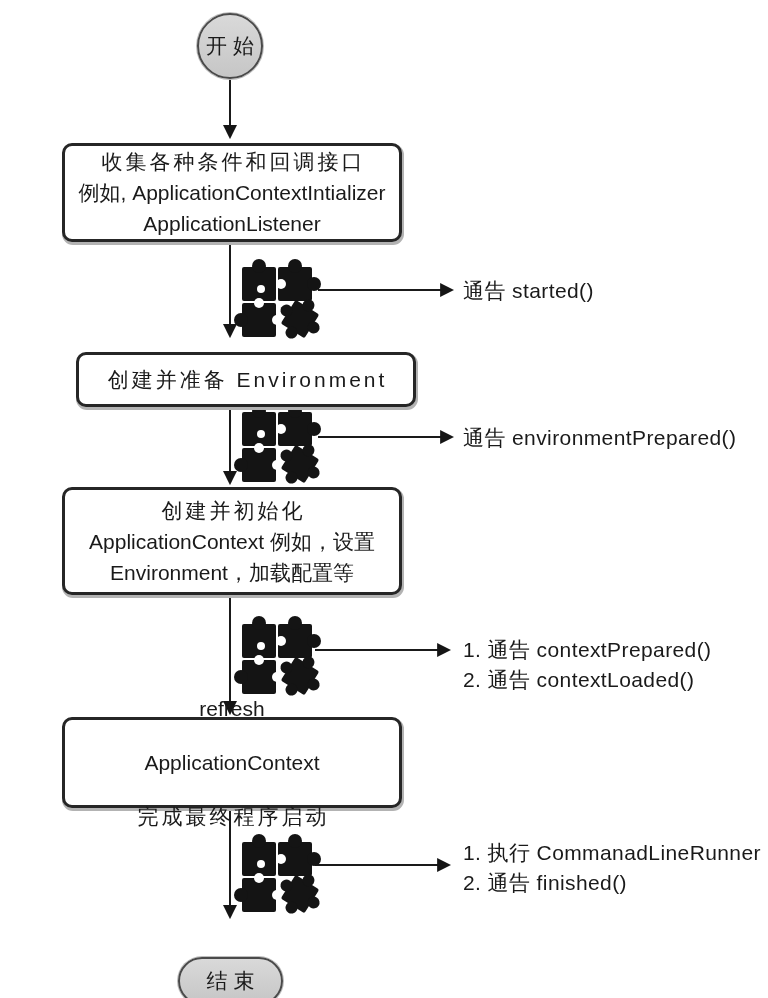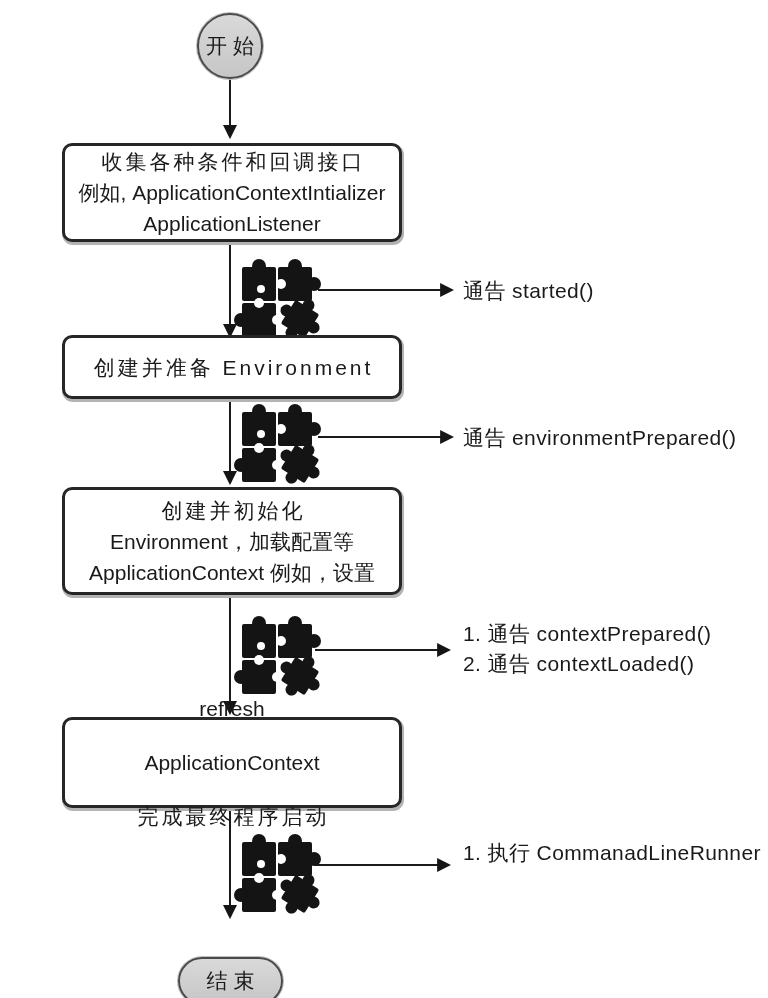--- a/index.html
+++ b/index.html
@@ -56,35 +56,35 @@
     box-shadow: 1px 2px 0 1px #b3b3b3;
     display: flex;
     flex-direction: column;
     align-items: center;
     justify-content: center;
     text-align: center;
     font-size: 21px;
     line-height: 31px;
   }
   .box1 { top: 143px; height: 99px; justify-content: space-between; }
-  .box2 { top: 335px; height: 64px; }
+  .box2 { top: 352px; height: 55px; margin-left: 14px; }
   .box3 { top: 487px; height: 108px; }
   .box4 { top: 717px; height: 91px; gap: 23px; }
   .cn-spaced { letter-spacing: 3px; text-indent: 3px; }
   .annot {
     position: absolute;
     left: 463px;
     font-size: 21px;
     line-height: 30px;
     white-space: nowrap;
     letter-spacing: 0.4px;
   }
   .annot.a1 { top: 276px; }
   .annot.a2 { top: 423px; }
-  .annot.a3 { top: 619px; }
+  .annot.a3 { top: 635px; }
   .annot.a4 { top: 838px; }
 </style>
 </head>
 <body>
 
 <div class="canvas">
 
   <svg class="overlay" width="768" height="998" viewBox="0 0 768 998" xmlns="http://www.w3.org/2000/svg">
     <defs>
       <marker id="ah" viewBox="0 0 10 10" refX="8.5" refY="5" markerWidth="7" markerHeight="7" orient="auto" markerUnits="strokeWidth">
@@ -146,22 +146,22 @@
     <div>例如, ApplicationContextIntializer</div>
     <div>ApplicationListener</div>
   </div>
 
   <div class="box box2">
     <div class="cn-spaced">创建并准备 Environment</div>
   </div>
 
   <div class="box box3">
     <div class="cn-spaced">创建并初始化</div>
+    <div>ApplicationContext 例如，设置</div>
     <div>Environment，加载配置等</div>
-    <div>ApplicationContext 例如，设置</div>
   </div>
 
   <div class="box box4">
     <div>refresh</div>
     <div>ApplicationContext</div>
     <div class="cn-spaced">完成最终程序启动</div>
   </div>
 
   <div class="annot a1">
     <div>通告 started()</div>
@@ -171,19 +171,20 @@
     <div>通告 environmentPrepared()</div>
   </div>
 
   <div class="annot a3">
     <div>1. 通告 contextPrepared()</div>
     <div>2. 通告 contextLoaded()</div>
   </div>
 
   <div class="annot a4">
     <div>1. 执行 CommanadLineRunner</div>
+    <div>2. 通告 finished()</div>
   </div>
 
   <div class="terminal end">
     <span>结束</span>
   </div>
 
 </div>
 
 </body></html>

